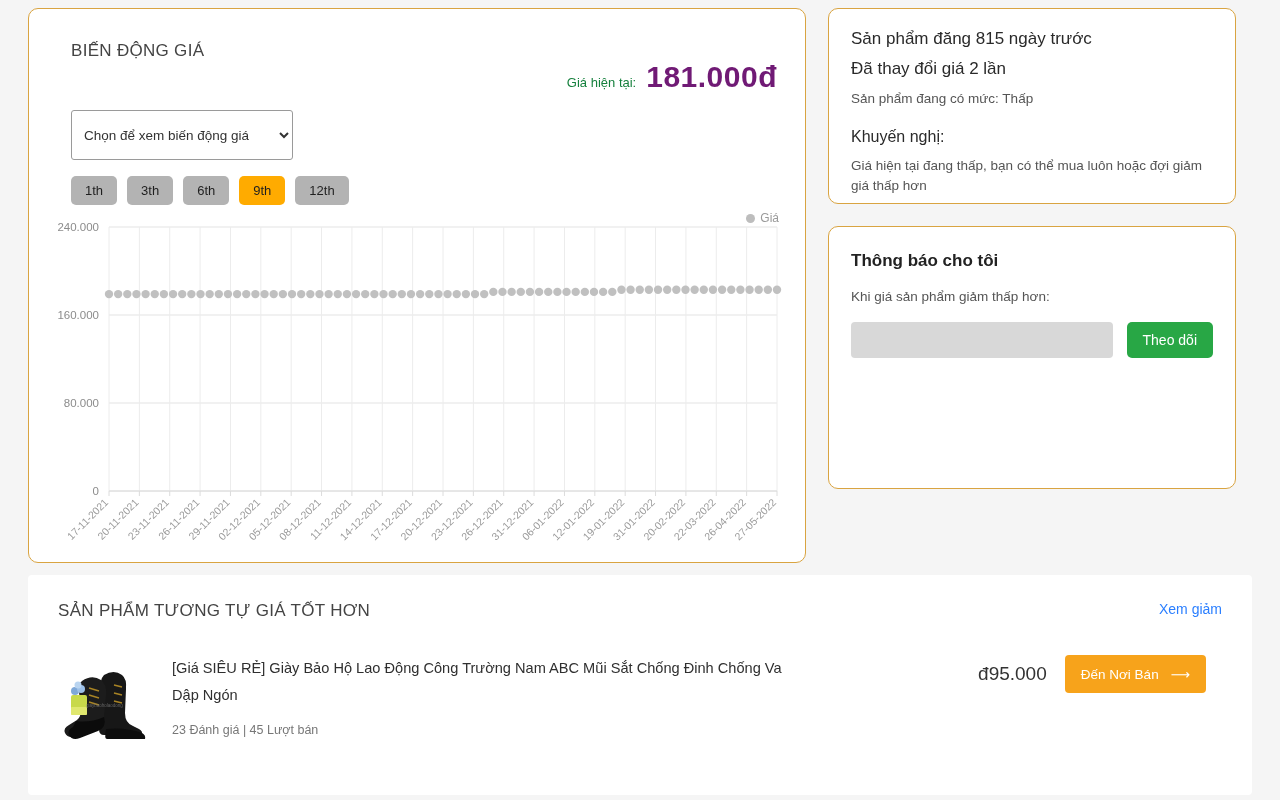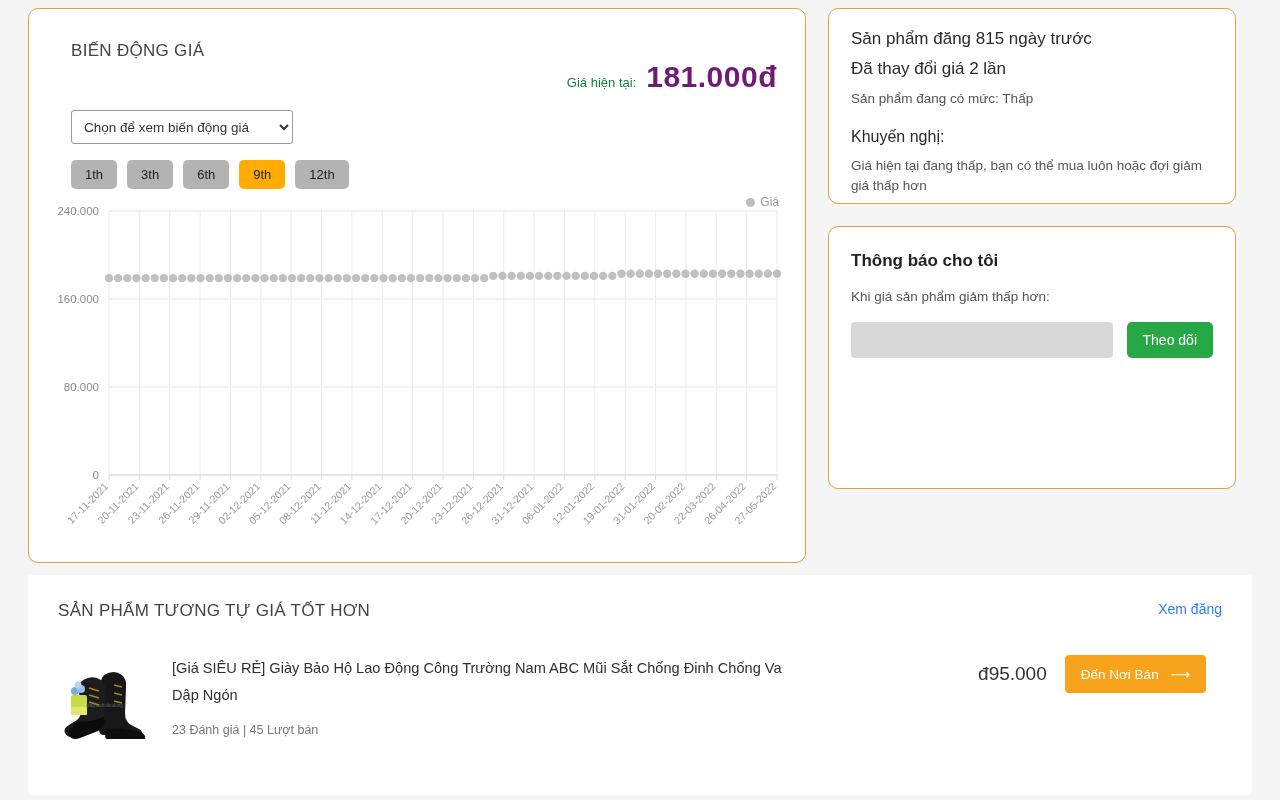--- a/index.html
+++ b/index.html
@@ -56,21 +56,21 @@
     padding: 9px 16px;
     border-radius: 5px;
     white-space: nowrap;
   }
   .badge-low { background: #2bb35c; }
   .badge-high { background: #ea5a5a; }
 
   .select-wrap { margin: 16px 0 0 20px; }
   select.range-select {
     width: 222px;
-    height: 34px;
+    height: 50px;
     font-size: 13.5px;
     font-family: "Liberation Sans", sans-serif;
     color: #333;
     padding: 0 8px;
     border: 1px solid #9a9a9a;
     border-radius: 3px;
     background: #fff;
   }
 
   .pills { display: flex; gap: 10px; margin: 16px 0 0 20px; }
@@ -389,21 +389,21 @@
           <button class="notify-btn">Theo dõi</button>
         </div>
       </div>
 
     </div>
   </div>
 
   <div class="bottom-card">
     <div class="bottom-head">
       <div class="bottom-title">SẢN PHẨM TƯƠNG TỰ GIÁ TỐT HƠN</div>
-      <a class="see-more">Xem đăng</a>
+      <a class="see-more">Xem giảm</a>
     </div>
 
     <div class="product-row">
       <div class="thumb">
         <svg width="96" height="92" viewBox="0 0 96 92">
           <rect x="0" y="0" width="96" height="92" fill="#ffffff"></rect>
 
           <path d="M46 20 q10 -6 18 0 q5 4 4 14 l-1 24 q0 10 8 13 l6 3 q4 2 3 6 l-38 0 q-5 0 -5 -6 l1 -38 q0 -12 4 -16 z" fill="#171717"></path>
           <path d="M48 74 q20 -2 36 4 q4 2 3 6 l-38 0 q-3 0 -1 -10 z" fill="#0d0d0d"></path>
 

